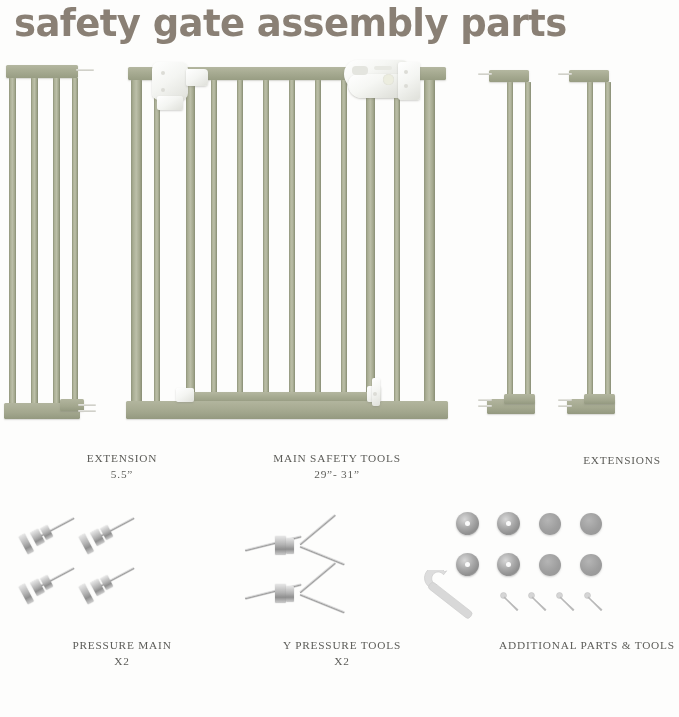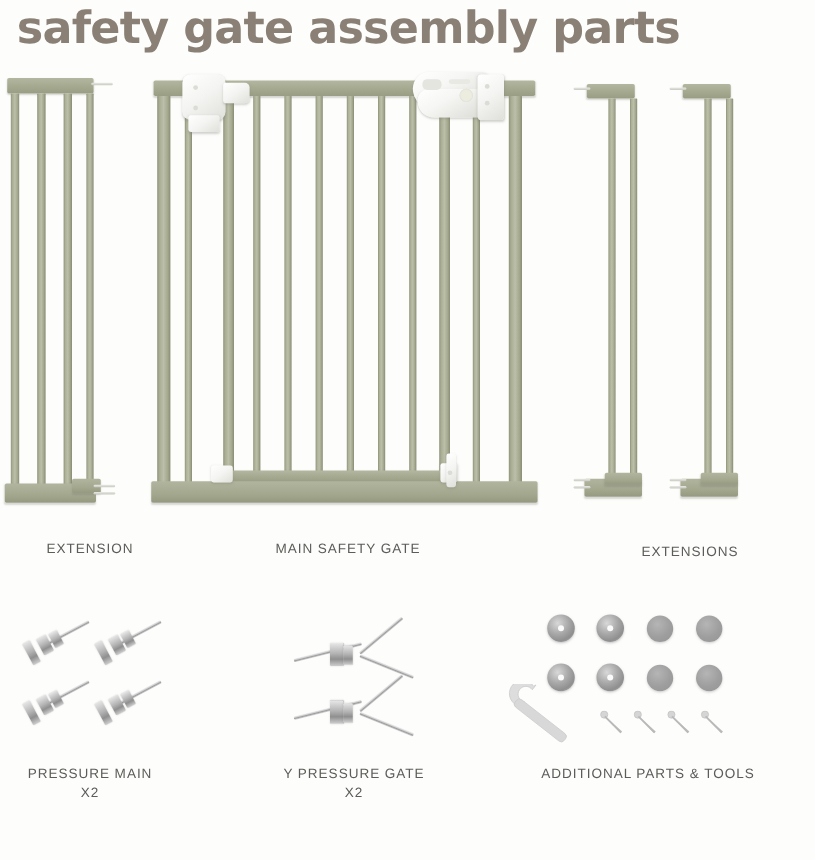--- a/index.html
+++ b/index.html
@@ -24,21 +24,22 @@
   }
 
   
   .caption{
     position:absolute;
     text-align:center;
     color:#5c5c58;
     font-size:11.3px;
     letter-spacing:0.8px;
     line-height:16px;
-    font-family:Liberation Sans, sans-serif;
+    font-family:Liberation Serif, serif;
+    margin-left:47px;
   }
   .caption .l2{display:block;}
 
   
   .rail{
     position:absolute;
     background:linear-gradient(180deg,#b4b7a0 0%,#a7ab92 45%,#989d83 100%);
     border-radius:1.5px;
     box-shadow:0 1px 1.5px rgba(120,120,110,.30);
   }
@@ -136,20 +137,21 @@
       <div class="bar" style="left:53px;top:78px;width:7px;height:330px;"></div>
       <div class="bar" style="left:72px;top:78px;width:6px;height:330px;"></div>
 
       <div class="footpad" style="left:4px;top:403px;width:76px;height:16px;"></div>
       <div class="footpad" style="left:60px;top:399px;width:24px;height:12px;"></div>
       <div class="pin" style="left:78px;top:404px;width:18px;height:2px;"></div>
       <div class="pin" style="left:78px;top:410px;width:18px;height:2px;"></div>
     </div>
     <div class="caption" style="left:0px;top:450px;width:150px;">
       <span>EXTENSION</span>
+      <span class="l2">5.5”</span>
     </div>
   </div>
 
   <div>
     <div>
 
       <div class="rail" style="left:128px;top:67px;width:318px;height:13px;"></div>
 
       <div class="post" style="left:131px;top:80px;width:11px;height:325px;"></div>
       <div class="post" style="left:424px;top:80px;width:11px;height:325px;"></div>
@@ -186,21 +188,22 @@
       <div class="rail" style="left:189px;top:392px;width:186px;height:10px;"></div>
 
       <div class="footpad" style="left:126px;top:401px;width:322px;height:18px;"></div>
 
       <div class="plastic" style="left:176px;top:388px;width:18px;height:14px;border-radius:2px;"></div>
       <div class="plastic" style="left:367px;top:386px;width:14px;height:16px;border-radius:2px;"></div>
       <div class="plastic" style="left:372px;top:378px;width:8px;height:28px;border-radius:2px;"></div>
       <div style="position:absolute;left:373px;top:392px;width:4px;height:4px;border-radius:50%;background:#dcdcd6;"></div>
     </div>
     <div class="caption" style="left:155px;top:450px;width:270px;">
-      <span>MAIN SAFETY GATE</span>
+      <span>MAIN SAFETY TOOLS</span>
+      <span class="l2">29”- 31”</span>
     </div>
   </div>
 
   <div>
     <div>
       <div class="rail" style="left:489px;top:70px;width:40px;height:12px;"></div>
       <div class="pin" style="left:478px;top:73px;width:14px;height:2px;"></div>
       <div class="post" style="left:507px;top:82px;width:6px;height:322px;"></div>
       <div class="bar" style="left:525px;top:82px;width:6px;height:322px;"></div>
       <div class="footpad" style="left:487px;top:399px;width:48px;height:15px;"></div>
@@ -273,21 +276,21 @@
 
       <div style="position:absolute;left:245px;top:553px;width:110px;height:60px;">
         <div class="metal" style="left:0px;top:44px;width:58px;height:3px;transform:rotate(-14deg);transform-origin:left center;"></div>
         <div class="metal" style="left:55px;top:38px;width:46px;height:3px;transform:rotate(-40deg);transform-origin:left center;"></div>
         <div class="metal" style="left:55px;top:40px;width:48px;height:3px;transform:rotate(22deg);transform-origin:left center;"></div>
         <div class="nutblk" style="left:30px;top:31px;width:11px;height:19px;"></div>
         <div class="nutblk" style="left:41px;top:33px;width:8px;height:16px;"></div>
       </div>
     </div>
     <div class="caption" style="left:200px;top:637px;width:190px;">
-      <span>Y PRESSURE GATE</span>
+      <span>Y PRESSURE TOOLS</span>
       <span class="l2">X2</span>
     </div>
   </div>
 
   <div>
     <div>
 
       <div class="cup" style="left:456px;top:512px;width:23px;height:23px;"></div>
       <div class="cup" style="left:497px;top:512px;width:23px;height:23px;"></div>
       <div class="cup" style="left:456px;top:553px;width:23px;height:23px;"></div>

